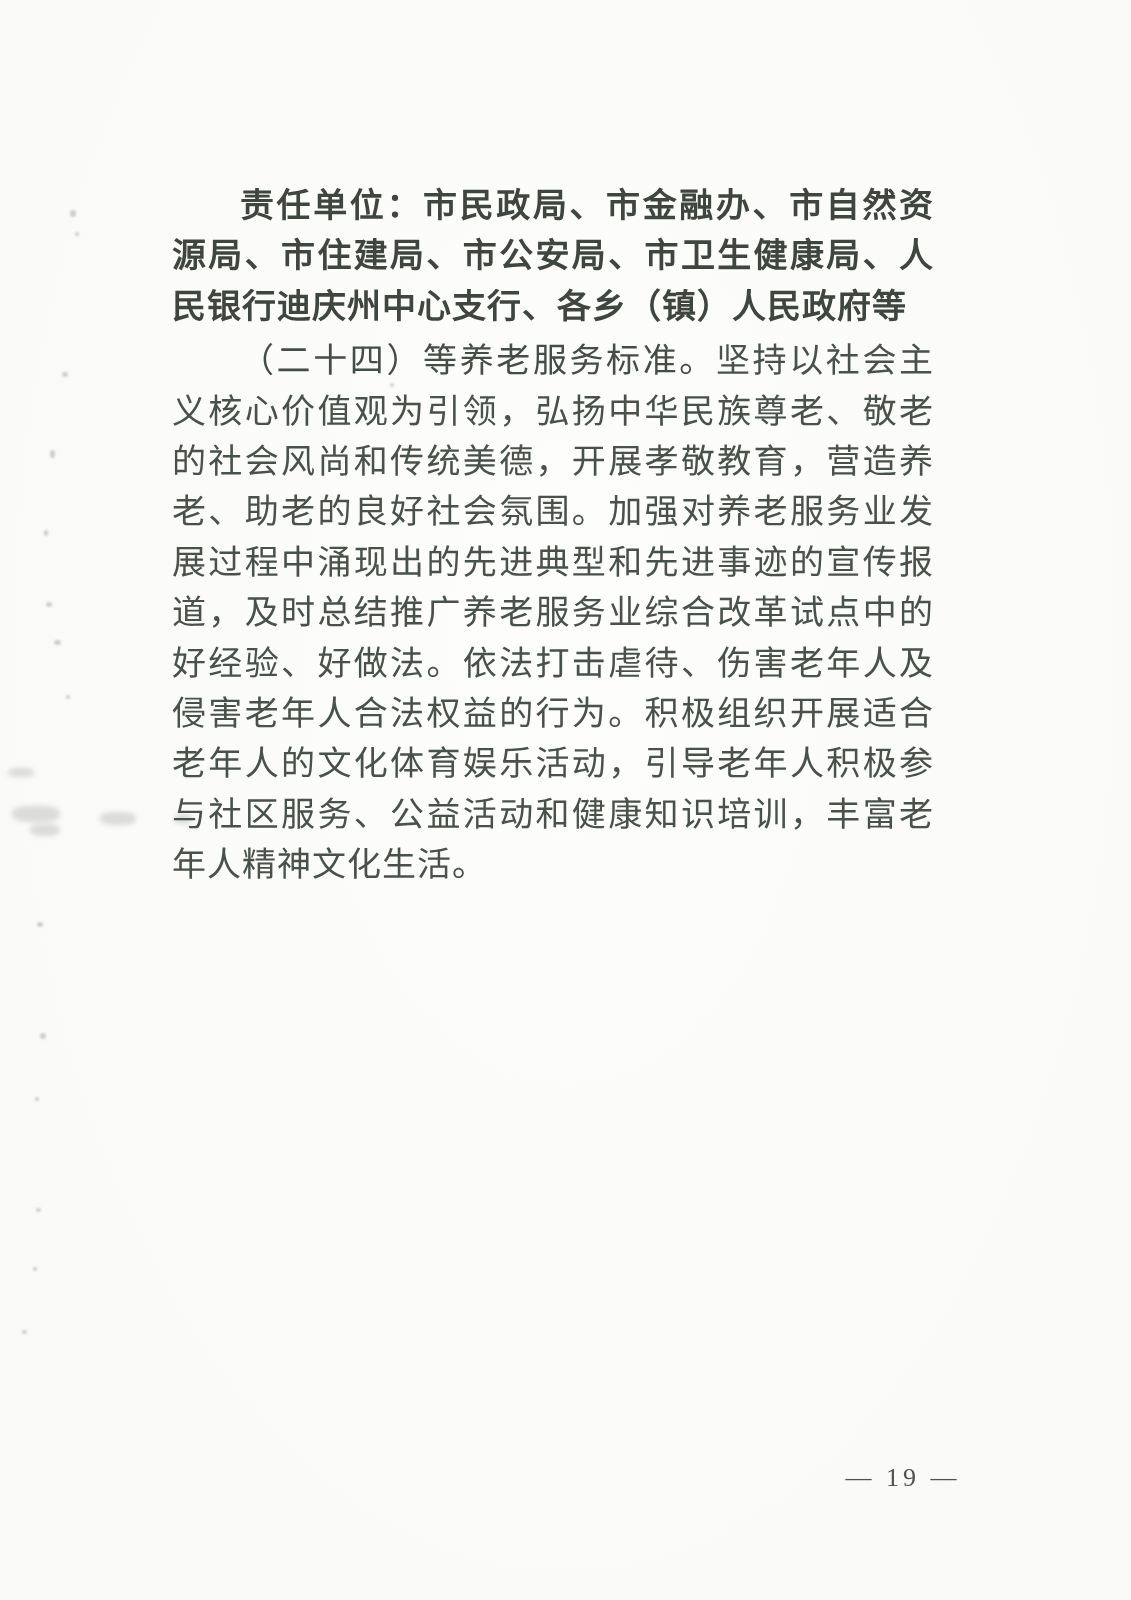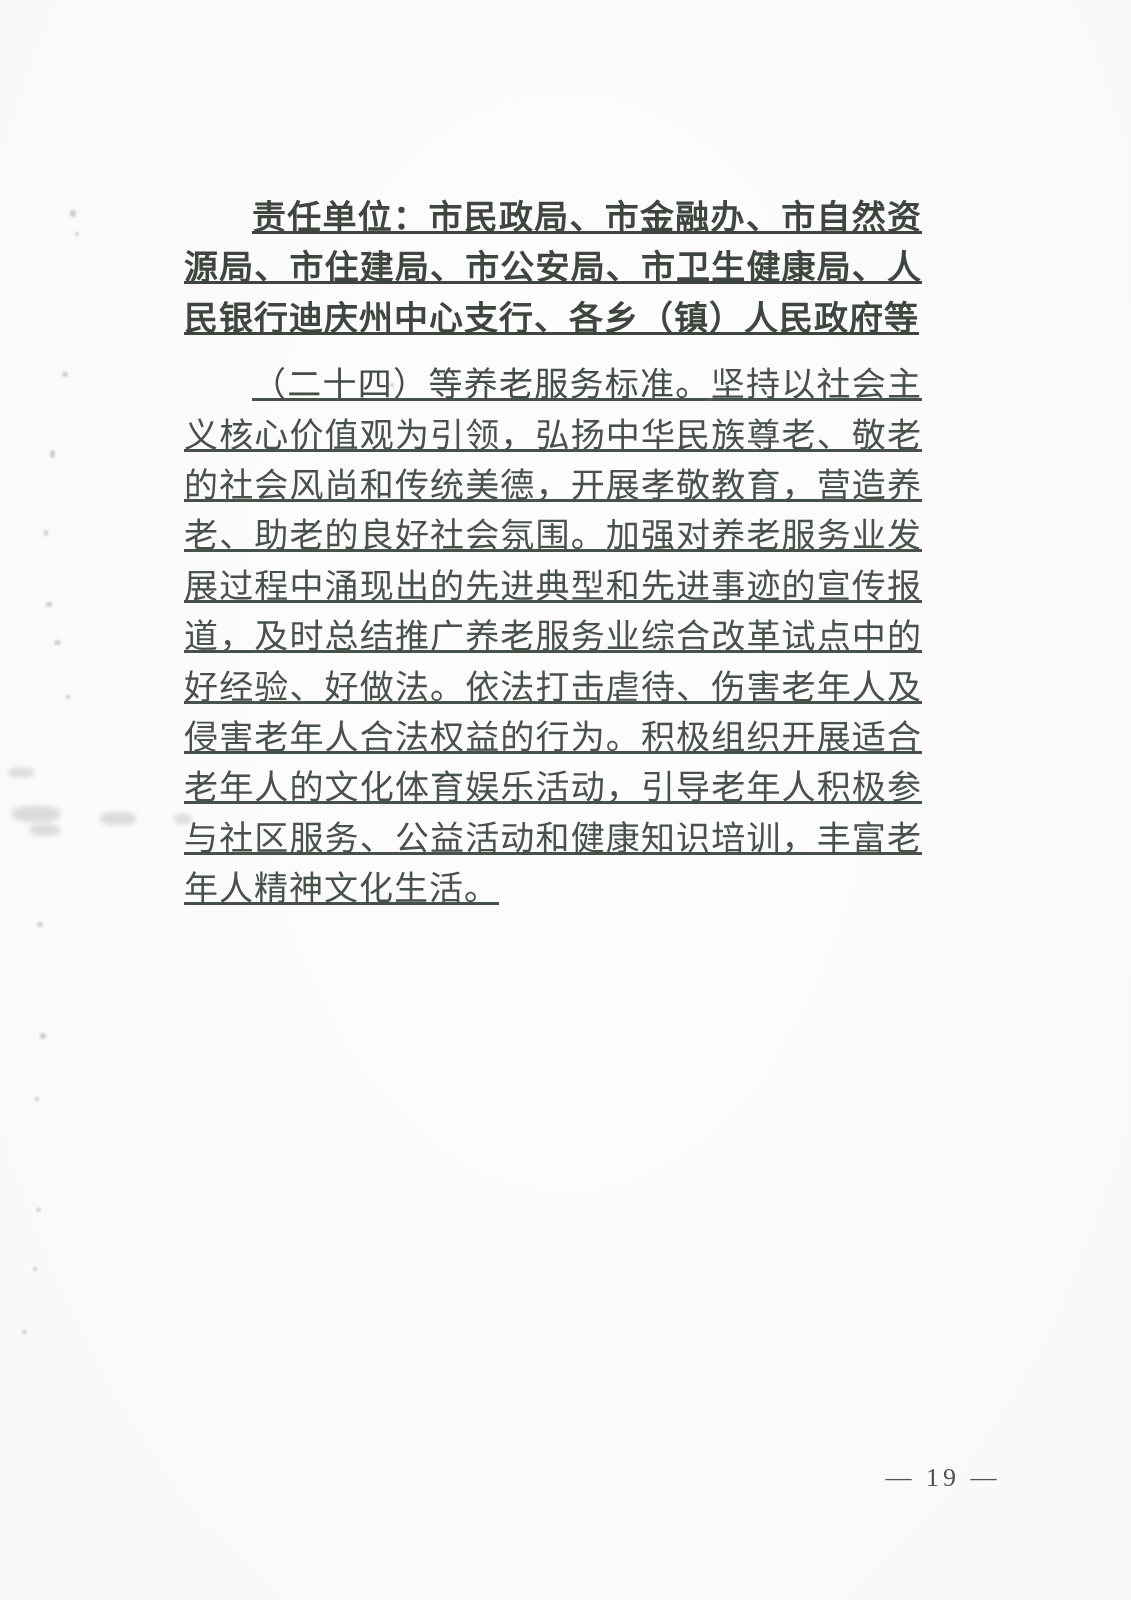--- a/index.html
+++ b/index.html
@@ -27,42 +27,40 @@
     top: 177px;
     width: 770px;
     font-size: 34px;
     line-height: 50.4px;
     color: #49514b;
     text-align: justify;
     text-justify: inter-ideograph;
     letter-spacing: 1px;
   }
   .para {
-    margin: 16px;
+    margin: 4px;
     text-indent: 2em;
-    text-decoration: underline;
   }
   .para.resp {
     font-weight: 600;
     color: #3e463f;
   }
   .sec-heading {
     color: #454d47;
   }
   .page-number {
     position: absolute;
     left: 838px;
     top: 1463px;
     width: 130px;
     text-align: center;
     font-size: 26px;
     letter-spacing: 4px;
     color: #4d534e;
     font-family: "Liberation Serif", "DejaVu Serif", serif;
-    margin-left: 40px;
   }
   
   .speck {
     position: absolute;
     background: rgba(120,126,120,0.35);
     border-radius: 50%;
     filter: blur(1px);
   }
   .smudge {
     position: absolute;

